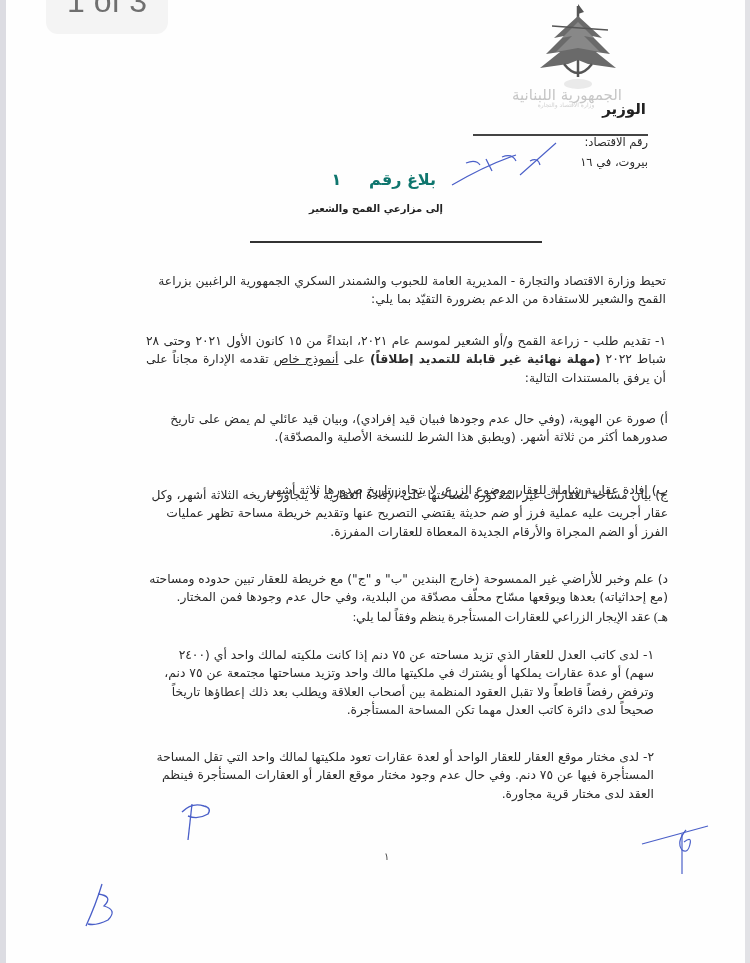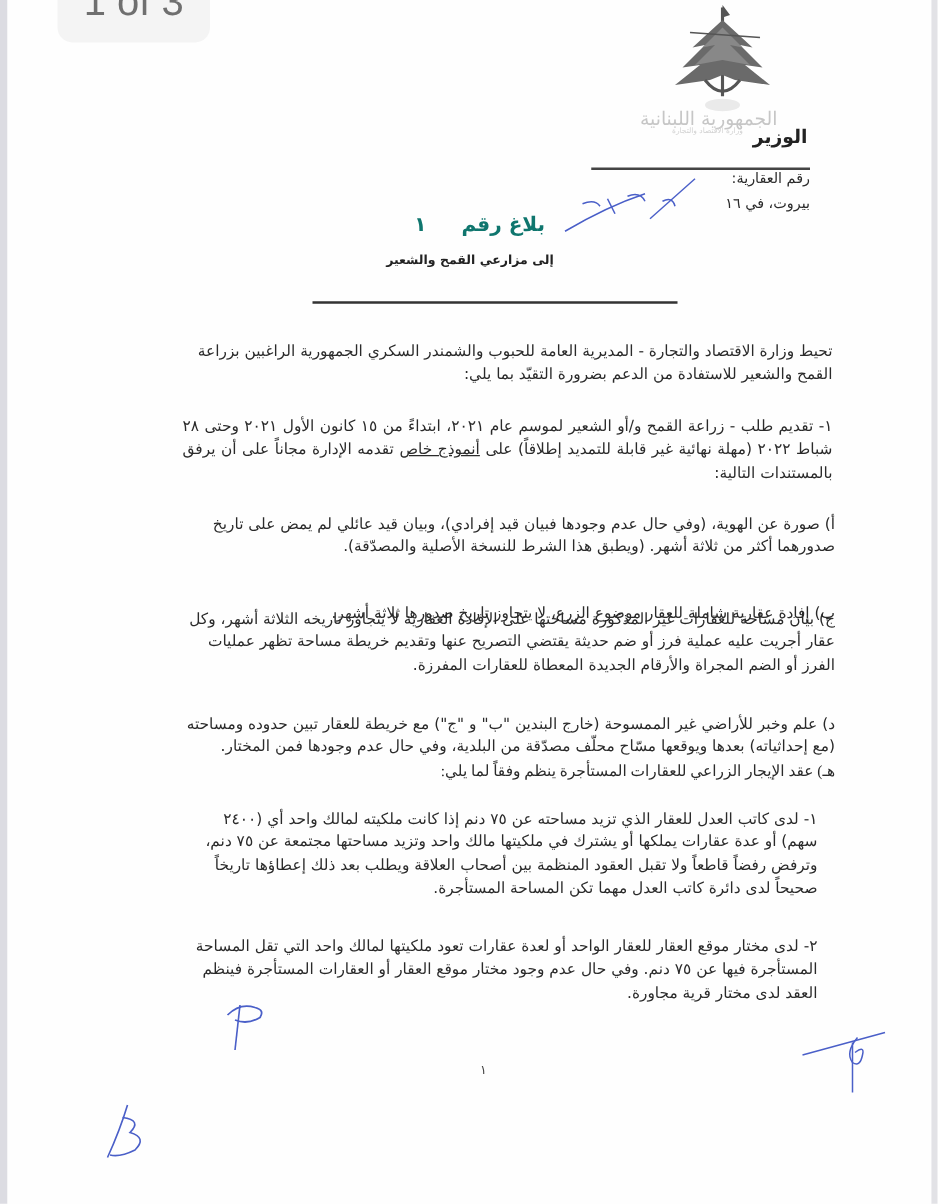--- a/index.html
+++ b/index.html
@@ -52,21 +52,21 @@
   .p1 { left: 140px; top: 332px; width: 520px; text-align: justify; text-align-last: right; }
   .item { left: 140px; width: 522px; }
   .item-a { top: 410px; }
   .item-b { top: 481px; }
   .item-c { top: 486px; }
   .item-d { top: 570px; }
   .item-e { top: 608px; font-family: Liberation Serif, serif; }
   .sub1 { left: 140px; top: 646px; width: 508px; }
   .sub2 { left: 140px; top: 748px; width: 508px; }
   .indent { padding-right: 14px; }
-  .bold { font-weight: normal; }
+  .bold { font-weight: bold; }
   .u { text-decoration: underline; }
   .page-num { position: absolute; left: 378px; top: 851px; font-size: 10px; color: #444; }
   .sig { position: absolute; }
   .sig svg { display: block; }
 </style>
 </head>
 <body>
 
 <div class="edge-left"></div>
 <div class="edge-right"></div>
@@ -84,21 +84,21 @@
       <line x1="24" y1="24" x2="80" y2="28" stroke="#555" stroke-width="1.3"></line>
       <path d="M36 62 Q50 80 64 62" stroke="#555" stroke-width="2.5" fill="none"></path>
       <ellipse cx="50" cy="82" rx="14" ry="5" fill="#eaeaea"></ellipse>
     </svg>
   </div>
   <div class="republic">الجمهورية اللبنانية</div>
   <div class="republic-sub">وزارة الاقتصاد والتجارة</div>
 
   <div class="minister rtl">الوزير</div>
   <div class="minister-line"></div>
-  <div class="ref-no rtl">رقم العقارية:</div>
+  <div class="ref-no rtl">رقم الاقتصاد:</div>
   <div class="beirut rtl">بيروت، في ١٦</div>
 
   <div class="sig-date">
     <svg width="150" height="55" viewBox="0 0 150 55">
       <path d="M6 50 Q40 30 70 20" stroke="#4a5fc8" stroke-width="1.2" fill="none"></path>
       <path d="M20 28 Q30 24 34 30" stroke="#4a5fc8" stroke-width="1.2" fill="none"></path>
       <path d="M40 24 L46 36" stroke="#4a5fc8" stroke-width="1.2" fill="none"></path>
       <path d="M56 22 Q66 18 70 26" stroke="#4a5fc8" stroke-width="1.2" fill="none"></path>
       <path d="M74 40 L110 8" stroke="#4a5fc8" stroke-width="1.2" fill="none"></path>
       <path d="M84 26 Q92 22 94 30" stroke="#4a5fc8" stroke-width="1.2" fill="none"></path>

